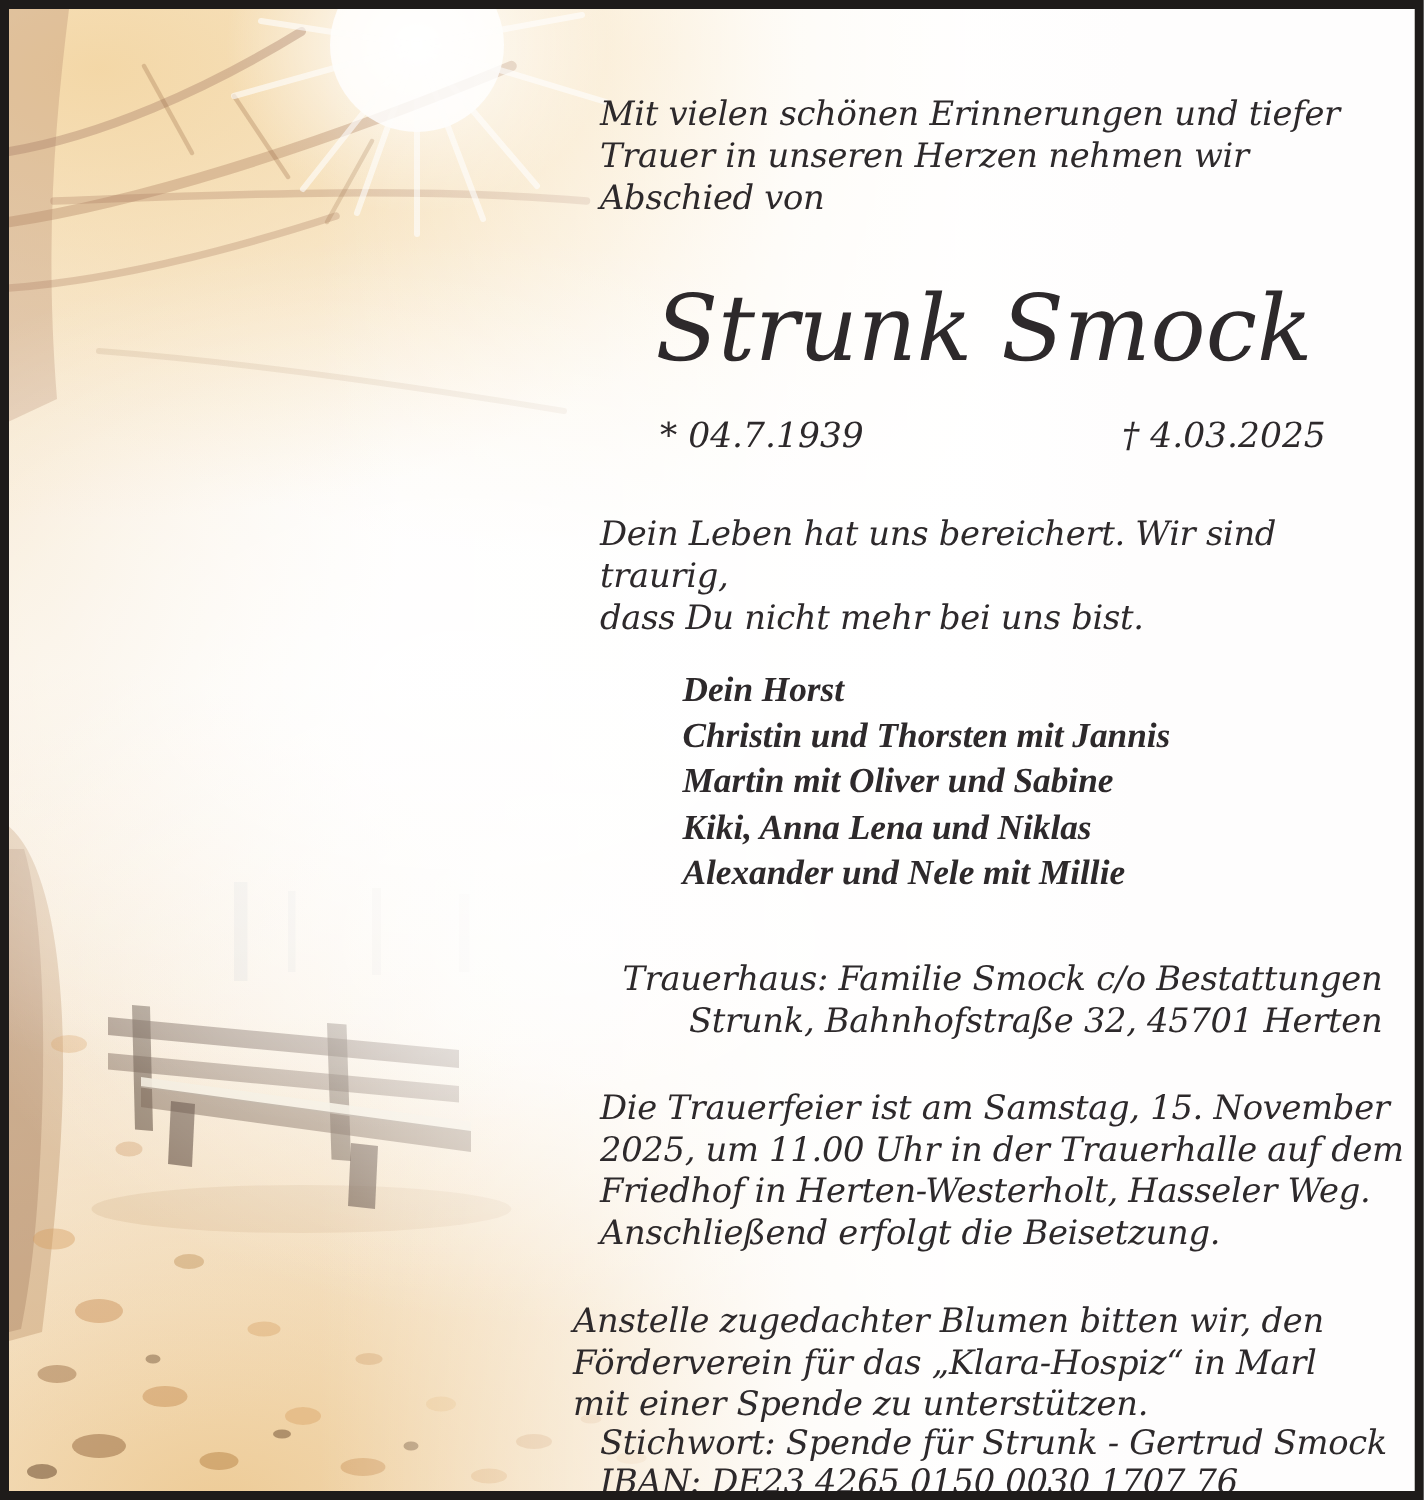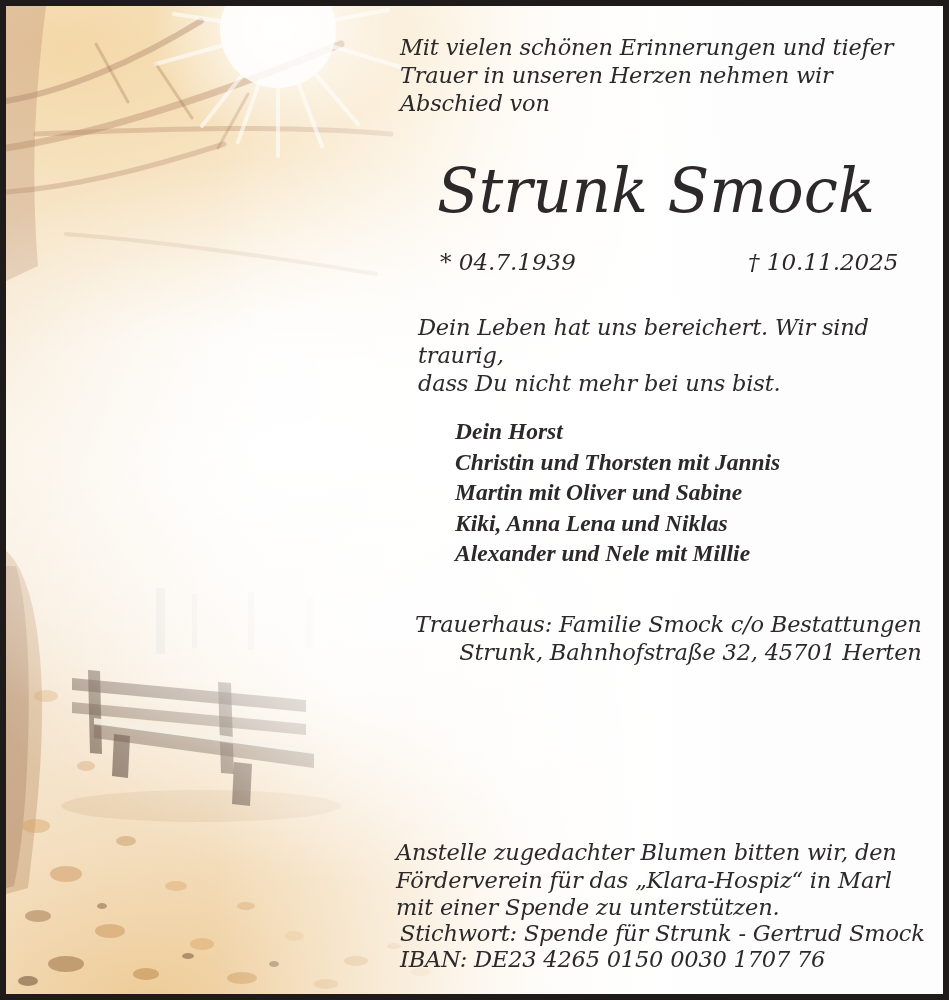--- a/index.html
+++ b/index.html
@@ -30,33 +30,33 @@
   .bg::after{
     content:'';position:absolute;inset:0;pointer-events:none;
     background:
       radial-gradient(500px 300px at 300px 450px, rgba(255,255,255,.85), rgba(255,255,255,0)),
       radial-gradient(420px 260px at 380px 620px, rgba(255,255,255,.8), rgba(255,255,255,0)),
       linear-gradient(90deg, rgba(255,255,255,0) 0, rgba(255,255,255,0) 22%,
         rgba(255,255,255,.45) 42%, rgba(255,255,255,.85) 56%,
         rgba(255,255,255,.97) 68%, rgba(254,253,253,1) 80%);
   }
   
-  .content{position:absolute;inset:0;color:var(--text,#2d292b);}
+  .content{position:absolute;inset:0;color:var(--text,#2d292b);margin-top:29px;}
   .content p,.content h1,.content .line-block{position:absolute;margin:0;}
   .body-text{font-size:22.5px;line-height:28.2px;letter-spacing:-0.2px;}
   .intro        {left:394px;top:27px;}
   .deceased-name{left:394px;top:150px;width:512px;text-align:center;
                  font-size:61px;font-weight:500;line-height:1.15;white-space:nowrap;}
   .birth        {left:434px;top:243px;font-size:23px;}
   .death        {left:742px;top:243px;font-size:23px;}
-  .tribute      {left:412px;top:307px;}
+  .tribute      {left:394px;top:307px;}
   .mourners     {left:449px;top:410px;font-size:23.5px;line-height:30.6px;font-weight:bold;font-family:Liberation Serif, serif;}
   .funeral-home {left:409px;top:605px;line-height:27.6px;text-align:right;}
   .ceremony     {left:394px;top:691px;line-height:27.6px;}
-  .donation     {left:390px;top:833px;line-height:27.6px;}
+  .donation     {left:376px;top:833px;line-height:27.6px;}
   .keyword      {left:394px;top:913px;}
   .iban         {left:394px;top:939px;}
 </style>
 </head>
 <body>
 
 <div class="card">
 
   <div class="bg">
     <svg width="937" height="988" viewBox="0 0 937 988">
@@ -139,28 +139,29 @@
       </g>
     </svg>
   </div>
 
   <div class="content">
     <p class="intro body-text">Mit vielen schönen Erinnerungen und tiefer<br>Trauer in unseren Herzen nehmen wir<br>Abschied von</p>
 
     <h1 class="deceased-name">Strunk Smock</h1>
 
     <p class="birth">* 04.7.1939</p>
-    <p class="death">† 10.11.2025</p>
+    <p class="death">† 4.03.2025</p>
 
     <p class="tribute body-text">Dein Leben hat uns bereichert. Wir sind traurig,<br>dass Du nicht mehr bei uns bist.</p>
 
     <p class="mourners">Dein Horst<br>Christin und Thorsten mit Jannis<br>Martin mit Oliver und Sabine<br>Kiki, Anna Lena und Niklas<br>Alexander und Nele mit Millie</p>
 
     <p class="funeral-home body-text">Trauerhaus: Familie Smock c/o Bestattungen<br>Strunk, Bahnhofstraße 32, 45701 Herten</p>
 
+    <p class="ceremony body-text">Die Trauerfeier ist am Samstag, 15. November<br>2025, um 11.00 Uhr in der Trauerhalle auf dem<br>Friedhof in Herten-Westerholt, Hasseler Weg.<br>Anschließend erfolgt die Beisetzung.</p>
 
     <p class="donation body-text">Anstelle zugedachter Blumen bitten wir, den<br>Förderverein für das „Klara-Hospiz“ in Marl<br>mit einer Spende zu unterstützen.</p>
 
     <p class="keyword body-text">Stichwort: Spende für Strunk - Gertrud Smock</p>
 
     <p class="iban body-text">IBAN: DE23 4265 0150 0030 1707 76</p>
   </div>
 </div>
 
 </body></html>

